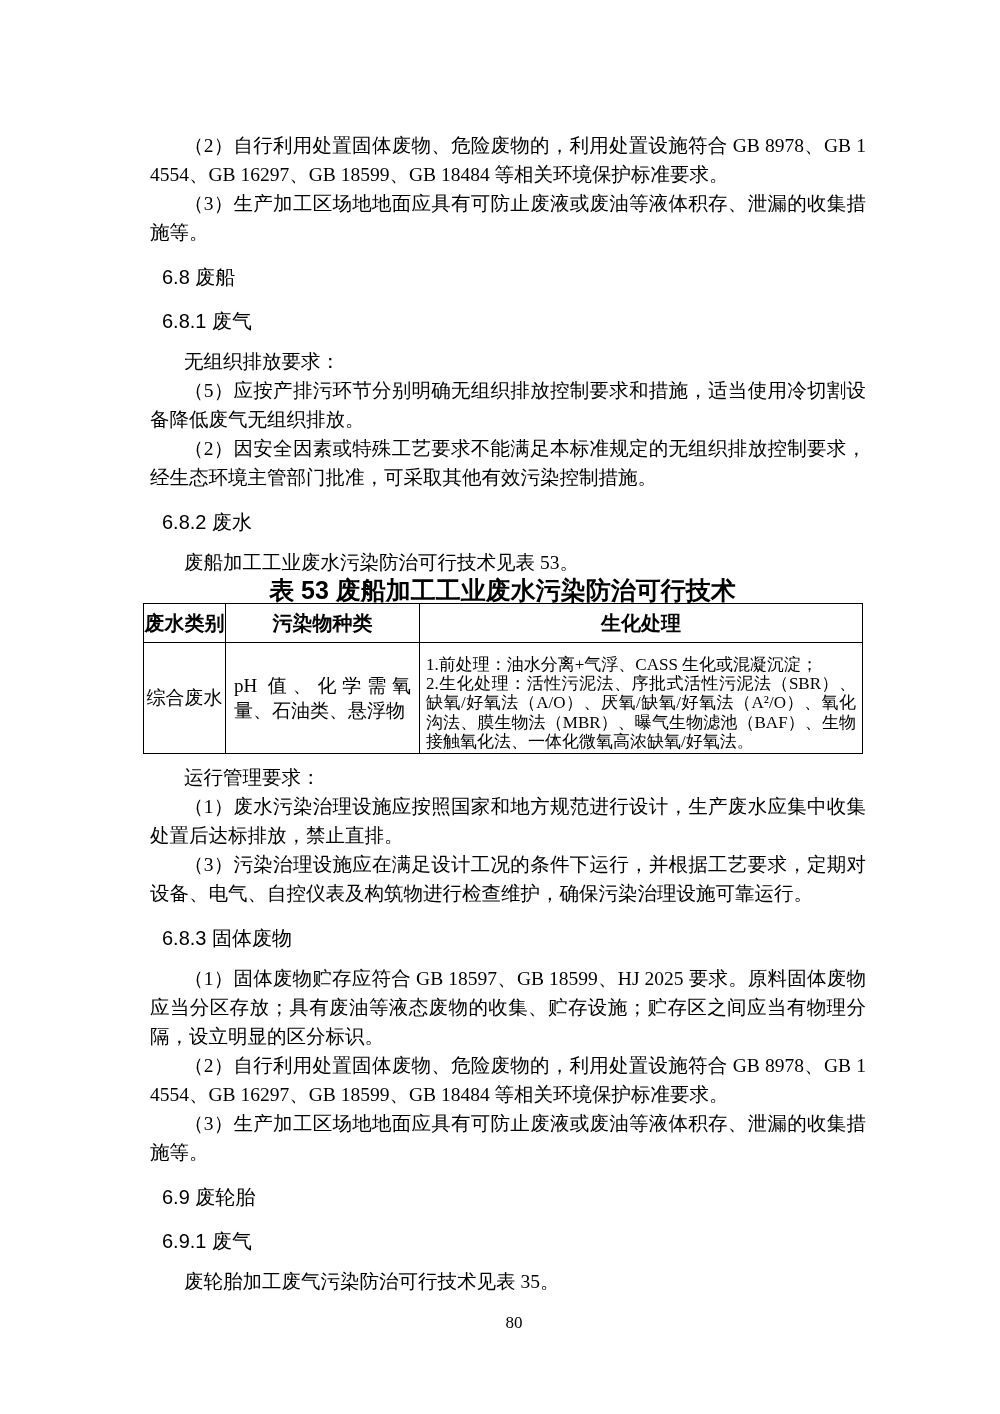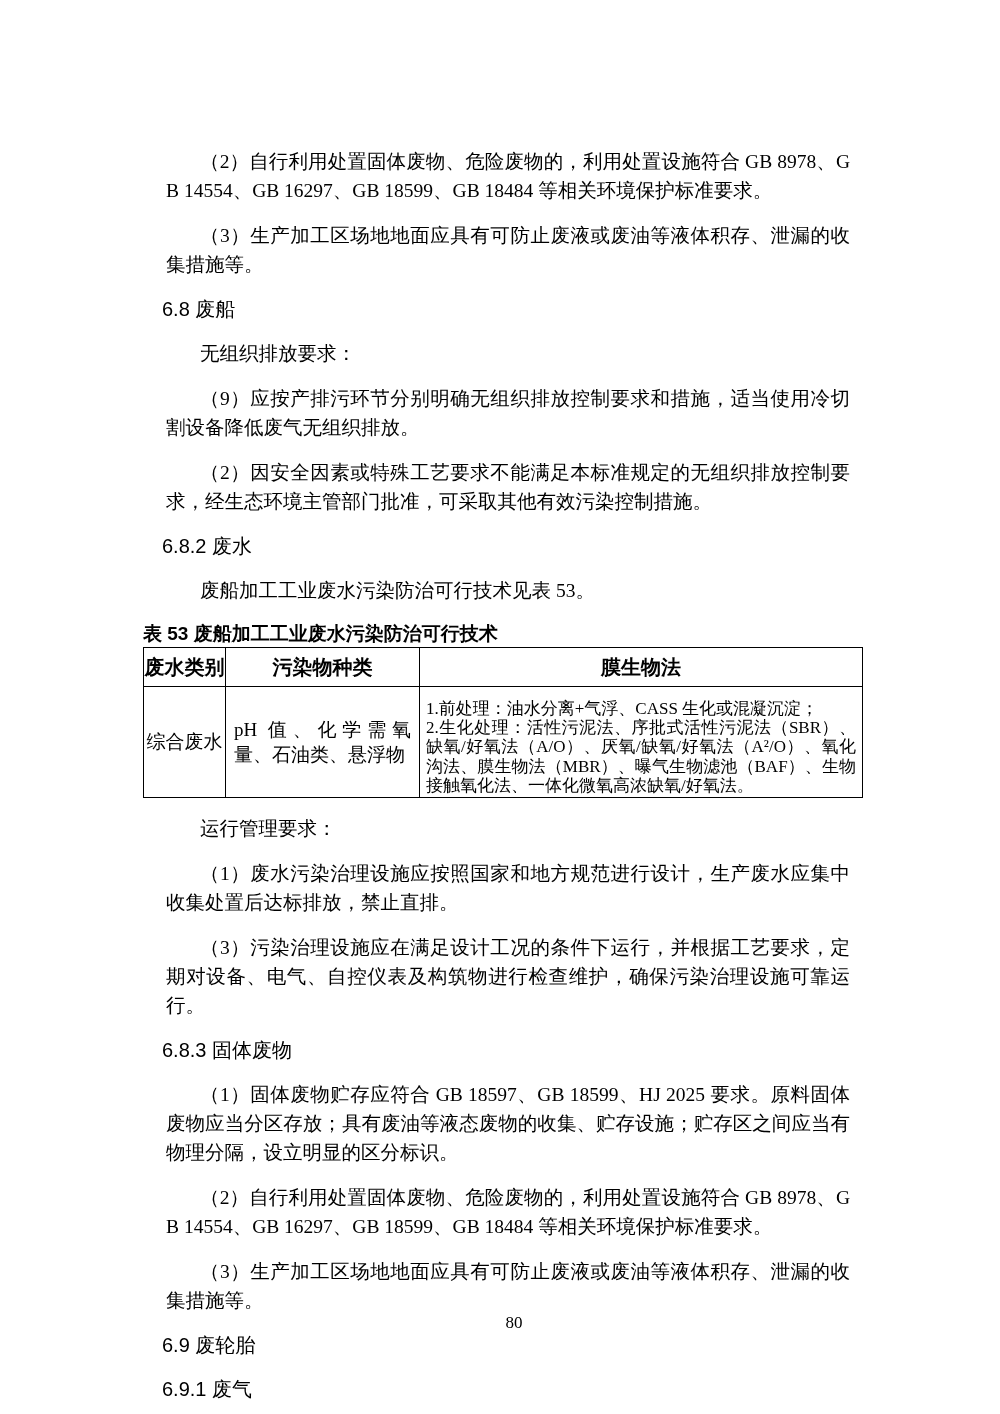--- a/index.html
+++ b/index.html
@@ -16,41 +16,41 @@
     font-family: "Liberation Serif", "DejaVu Serif", serif;
     overflow: hidden;
   }
   .content {
     position: absolute;
     left: 150px;
     top: 131px;
     width: 716px;
   }
   p.body {
-    margin: 16px;
+    margin: 0;
     font-size: 19.5px;
     line-height: 29px;
     text-align: justify;
     text-indent: 34px;
     word-break: break-all;
   }
   h2.sec, h3.sec {
     font-family: "Liberation Sans", "DejaVu Sans", sans-serif;
     font-weight: 400;
     font-size: 20px;
     line-height: 28px;
     margin: 16px 0 12px 0;
     padding-left: 12px;
   }
   .table-title {
     font-family: "Liberation Sans", "DejaVu Sans", sans-serif;
     font-weight: 600;
-    font-size: 19px;
+    font-size: 25px;
     line-height: 26px;
-    text-align: left;
+    text-align: center;
     margin: 0 0 0 -7px;
     width: 719px;
   }
   table.t53 {
     border-collapse: collapse;
     table-layout: fixed;
     width: 719px;
     margin-left: -7px;
     margin-bottom: 9px;
   }
@@ -102,39 +102,40 @@
 <body>
 
 <div class="page">
   <div class="content">
 
     <p class="body">（2）自行利用处置固体废物、危险废物的，利用处置设施符合 GB 8978、GB 14554、GB 16297、GB 18599、GB 18484 等相关环境保护标准要求。</p>
     <p class="body">（3）生产加工区场地地面应具有可防止废液或废油等液体积存、泄漏的收集措施等。</p>
 
     <h2 class="sec">6.8 废船</h2>
 
+    <h3 class="sec">6.8.1 废气</h3>
     <p class="body">无组织排放要求：</p>
-    <p class="body">（9）应按产排污环节分别明确无组织排放控制要求和措施，适当使用冷切割设备降低废气无组织排放。</p>
+    <p class="body">（5）应按产排污环节分别明确无组织排放控制要求和措施，适当使用冷切割设备降低废气无组织排放。</p>
     <p class="body">（2）因安全因素或特殊工艺要求不能满足本标准规定的无组织排放控制要求，经生态环境主管部门批准，可采取其他有效污染控制措施。</p>
 
     <h3 class="sec">6.8.2 废水</h3>
     <p class="body">废船加工工业废水污染防治可行技术见表 53。</p>
 
     <div class="table-title">表 53 废船加工工业废水污染防治可行技术</div>
     <table class="t53">
       <colgroup>
         <col style="width:82px">
         <col style="width:194px">
         <col style="width:443px">
       </colgroup>
       <thead>
         <tr>
           <th>废水类别</th>
           <th>污染物种类</th>
-          <th>膜生物法</th>
+          <th>生化处理</th>
         </tr>
       </thead>
       <tbody>
         <tr>
           <td class="c-category">综合废水</td>
           <td class="c-pollutants">pH 值、化学需氧量、石油类、悬浮物</td>
           <td class="c-tech">
             <div>1.前处理：油水分离+气浮、CASS 生化或混凝沉淀；</div>
             <div>2.生化处理：活性污泥法、序批式活性污泥法（SBR）、缺氧/好氧法（A/O）、厌氧/缺氧/好氧法（A²/O）、氧化沟法、膜生物法（MBR）、曝气生物滤池（BAF）、生物接触氧化法、一体化微氧高浓缺氧/好氧法。</div>
           </td>

